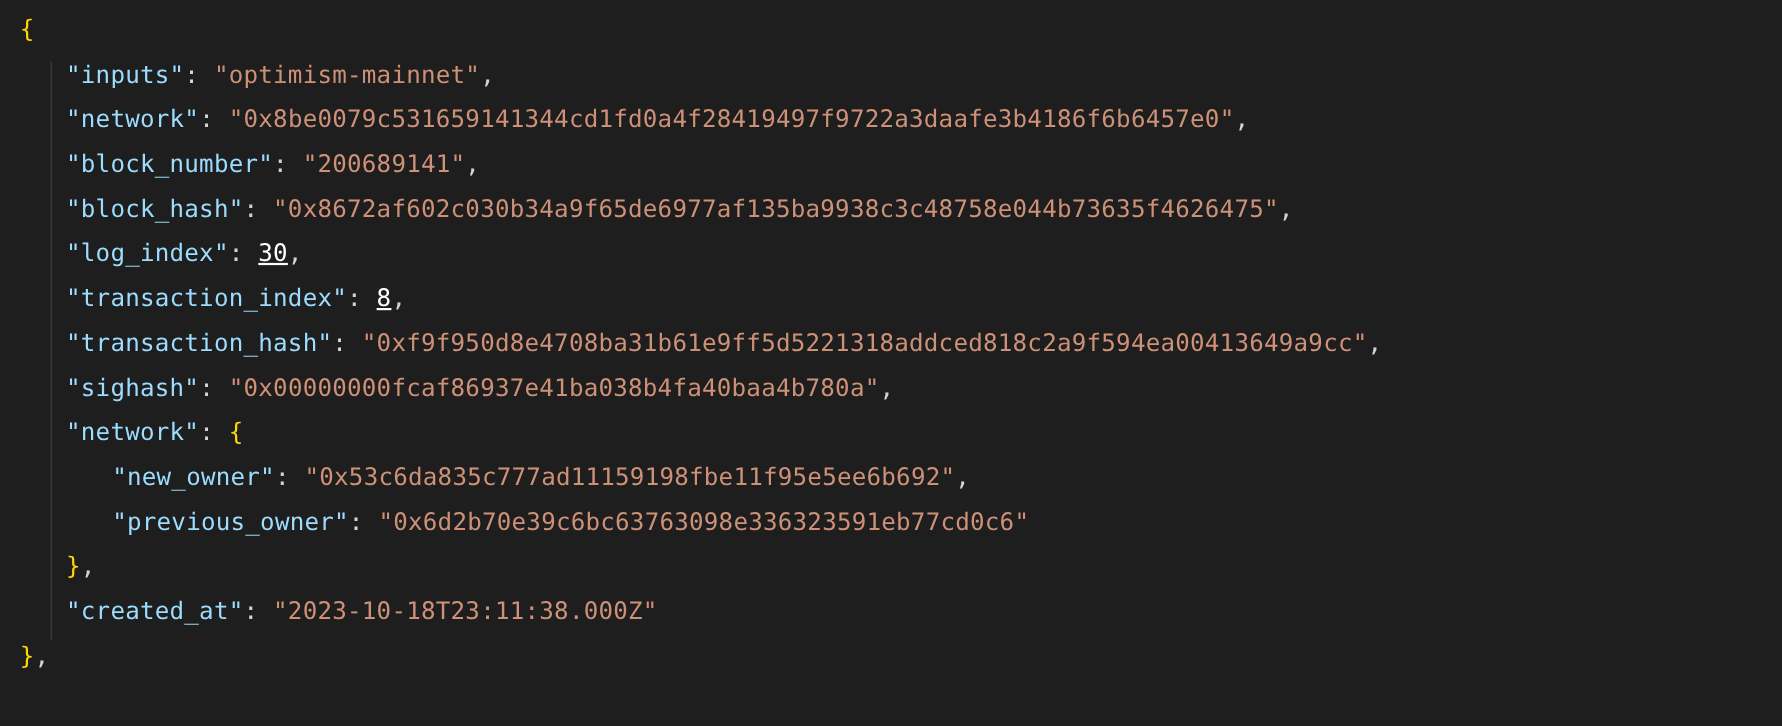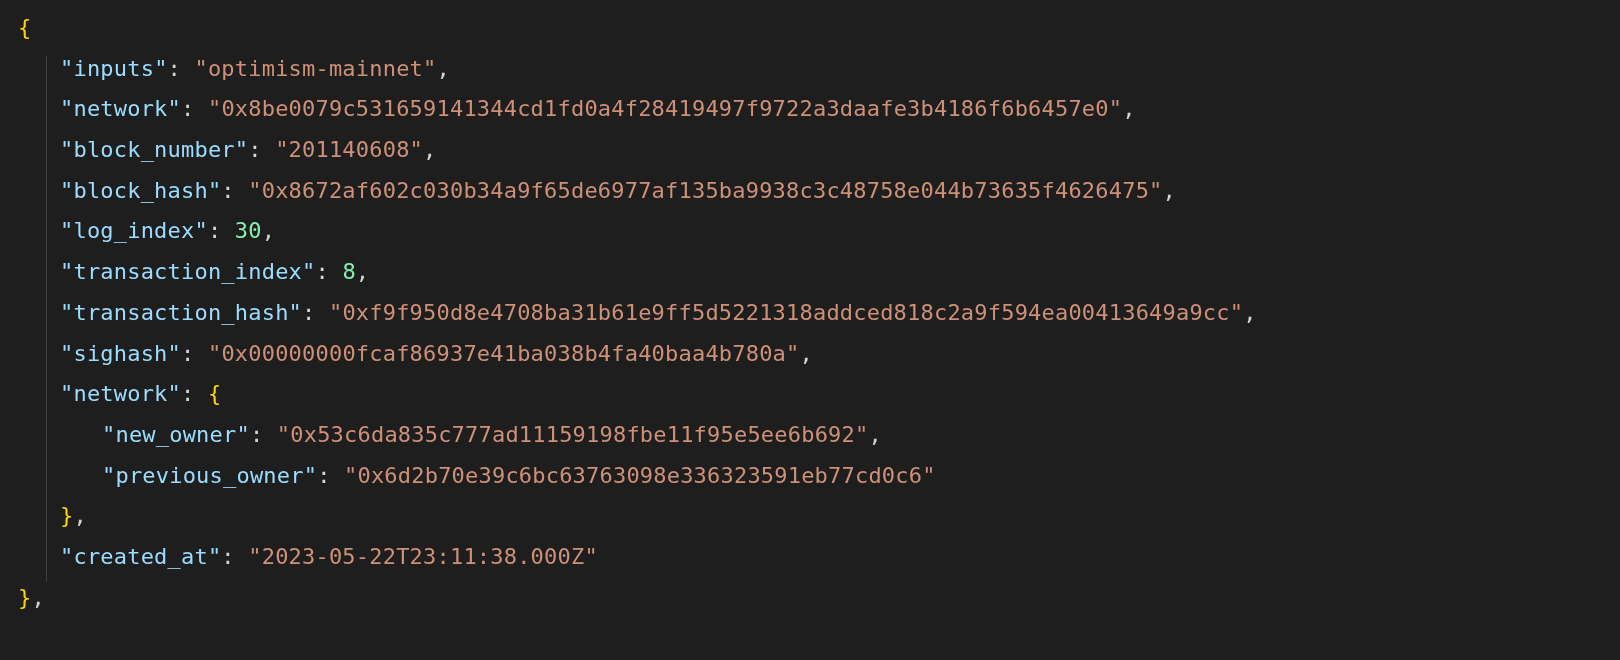--- a/index.html
+++ b/index.html
@@ -11,21 +11,21 @@
     color: #d4d4d4;
     padding: 8px 18px;
     letter-spacing: 0.2px;
   }
   .line { white-space: pre; }
   .indent1 { padding-left: 42px; }
   .indent2 { padding-left: 84px; }
   .brace { color: #ffd602; }
   .key { color: #9cdcfe; }
   .string { color: #ce9178; }
-  .number { color: #86efac; }
+  .number { color: #ffffff; text-decoration: underline; }
   .punct { color: #d4d4d4; }
   .guide {
     position: absolute;
     left: 28px;
     top: 48px;
     bottom: 36px;
     width: 1px;
     background: #404040;
   }
   .wrap { position: relative; }
@@ -35,36 +35,36 @@
 
 <div class="wrap">
   <div class="guide"></div>
 
   <div class="line"><span class="brace">{</span></div>
 
   <div class="line indent1"><span class="key"><span>"</span><span>inputs</span><span>"</span></span><span class="punct">: </span><span class="string"><span>"</span><span>optimism-mainnet</span><span>"</span></span><span class="punct">,</span></div>
 
   <div class="line indent1"><span class="key"><span>"</span><span>network</span><span>"</span></span><span class="punct">: </span><span class="string"><span>"</span><span>0x8be0079c531659141344cd1fd0a4f28419497f9722a3daafe3b4186f6b6457e0</span><span>"</span></span><span class="punct">,</span></div>
 
-  <div class="line indent1"><span class="key"><span>"</span><span>block_number</span><span>"</span></span><span class="punct">: </span><span class="string"><span>"</span><span>201140608</span><span>"</span></span><span class="punct">,</span></div>
+  <div class="line indent1"><span class="key"><span>"</span><span>block_number</span><span>"</span></span><span class="punct">: </span><span class="string"><span>"</span><span>200689141</span><span>"</span></span><span class="punct">,</span></div>
 
   <div class="line indent1"><span class="key"><span>"</span><span>block_hash</span><span>"</span></span><span class="punct">: </span><span class="string"><span>"</span><span>0x8672af602c030b34a9f65de6977af135ba9938c3c48758e044b73635f4626475</span><span>"</span></span><span class="punct">,</span></div>
 
   <div class="line indent1"><span class="key"><span>"</span><span>log_index</span><span>"</span></span><span class="punct">: </span><span class="number">30</span><span class="punct">,</span></div>
 
   <div class="line indent1"><span class="key"><span>"</span><span>transaction_index</span><span>"</span></span><span class="punct">: </span><span class="number">8</span><span class="punct">,</span></div>
 
   <div class="line indent1"><span class="key"><span>"</span><span>transaction_hash</span><span>"</span></span><span class="punct">: </span><span class="string"><span>"</span><span>0xf9f950d8e4708ba31b61e9ff5d5221318addced818c2a9f594ea00413649a9cc</span><span>"</span></span><span class="punct">,</span></div>
 
   <div class="line indent1"><span class="key"><span>"</span><span>sighash</span><span>"</span></span><span class="punct">: </span><span class="string"><span>"</span><span>0x00000000fcaf86937e41ba038b4fa40baa4b780a</span><span>"</span></span><span class="punct">,</span></div>
 
   <div class="line indent1"><span class="key"><span>"</span><span>network</span><span>"</span></span><span class="punct">: </span><span class="brace">{</span></div>
 
   <div class="line indent2"><span class="key"><span>"</span><span>new_owner</span><span>"</span></span><span class="punct">: </span><span class="string"><span>"</span><span>0x53c6da835c777ad11159198fbe11f95e5ee6b692</span><span>"</span></span><span class="punct">,</span></div>
 
   <div class="line indent2"><span class="key"><span>"</span><span>previous_owner</span><span>"</span></span><span class="punct">: </span><span class="string"><span>"</span><span>0x6d2b70e39c6bc63763098e336323591eb77cd0c6</span><span>"</span></span></div>
 
   <div class="line indent1"><span class="brace">}</span><span class="punct">,</span></div>
 
-  <div class="line indent1"><span class="key"><span>"</span><span>created_at</span><span>"</span></span><span class="punct">: </span><span class="string"><span>"</span><span>2023-05-22T23:11:38.000Z</span><span>"</span></span></div>
+  <div class="line indent1"><span class="key"><span>"</span><span>created_at</span><span>"</span></span><span class="punct">: </span><span class="string"><span>"</span><span>2023-10-18T23:11:38.000Z</span><span>"</span></span></div>
 
   <div class="line"><span class="brace">}</span><span class="punct">,</span></div>
 </div>
 
 </body></html>

